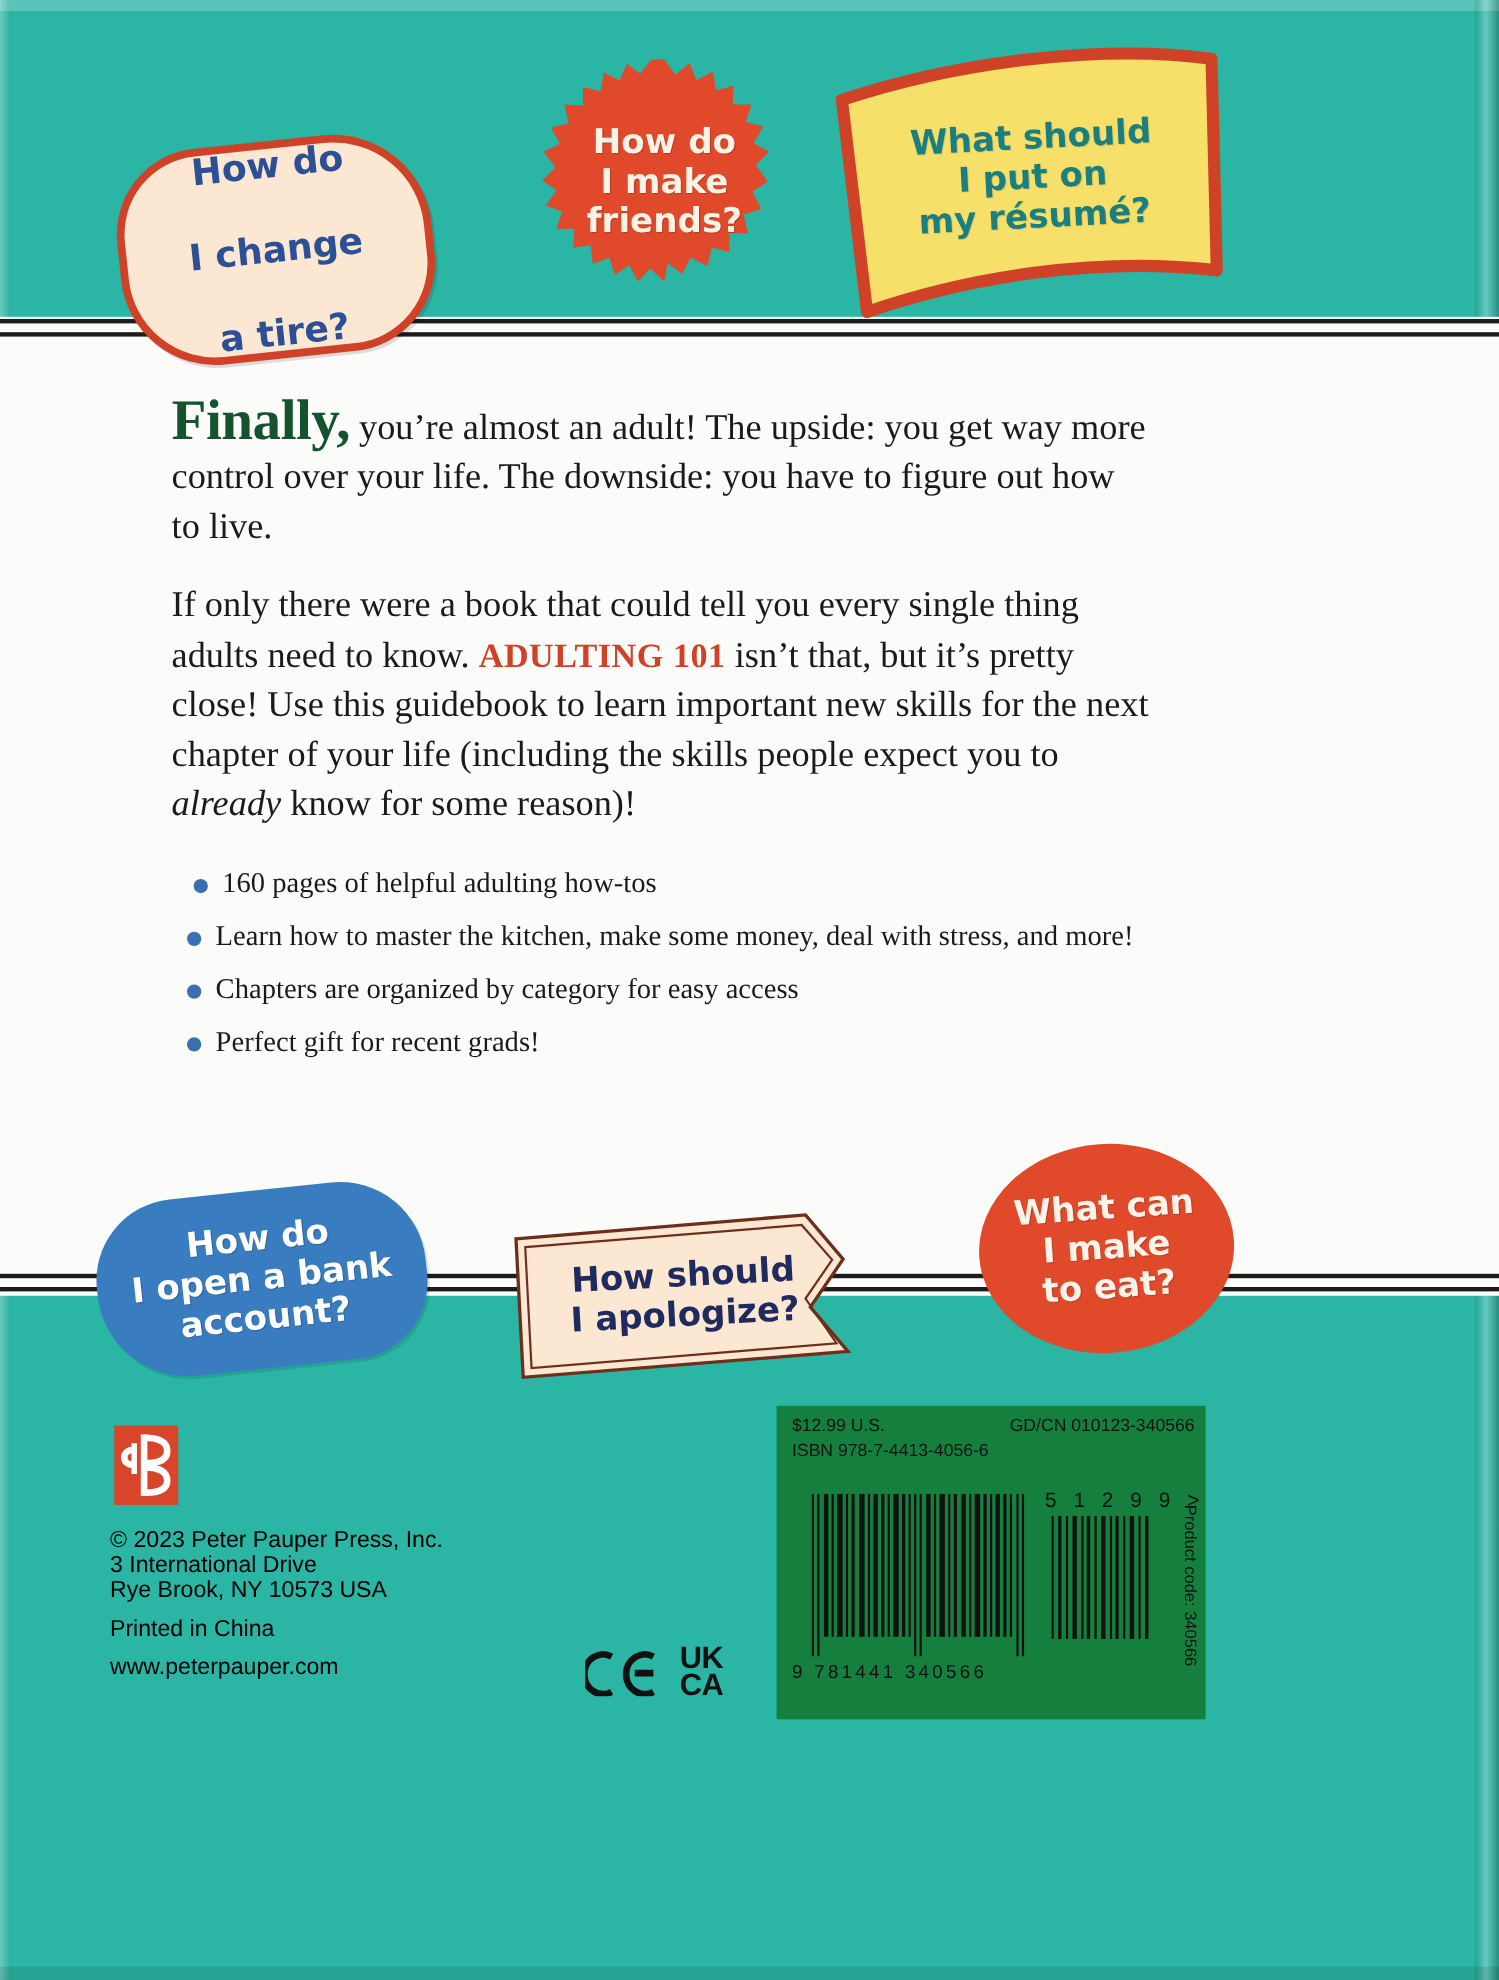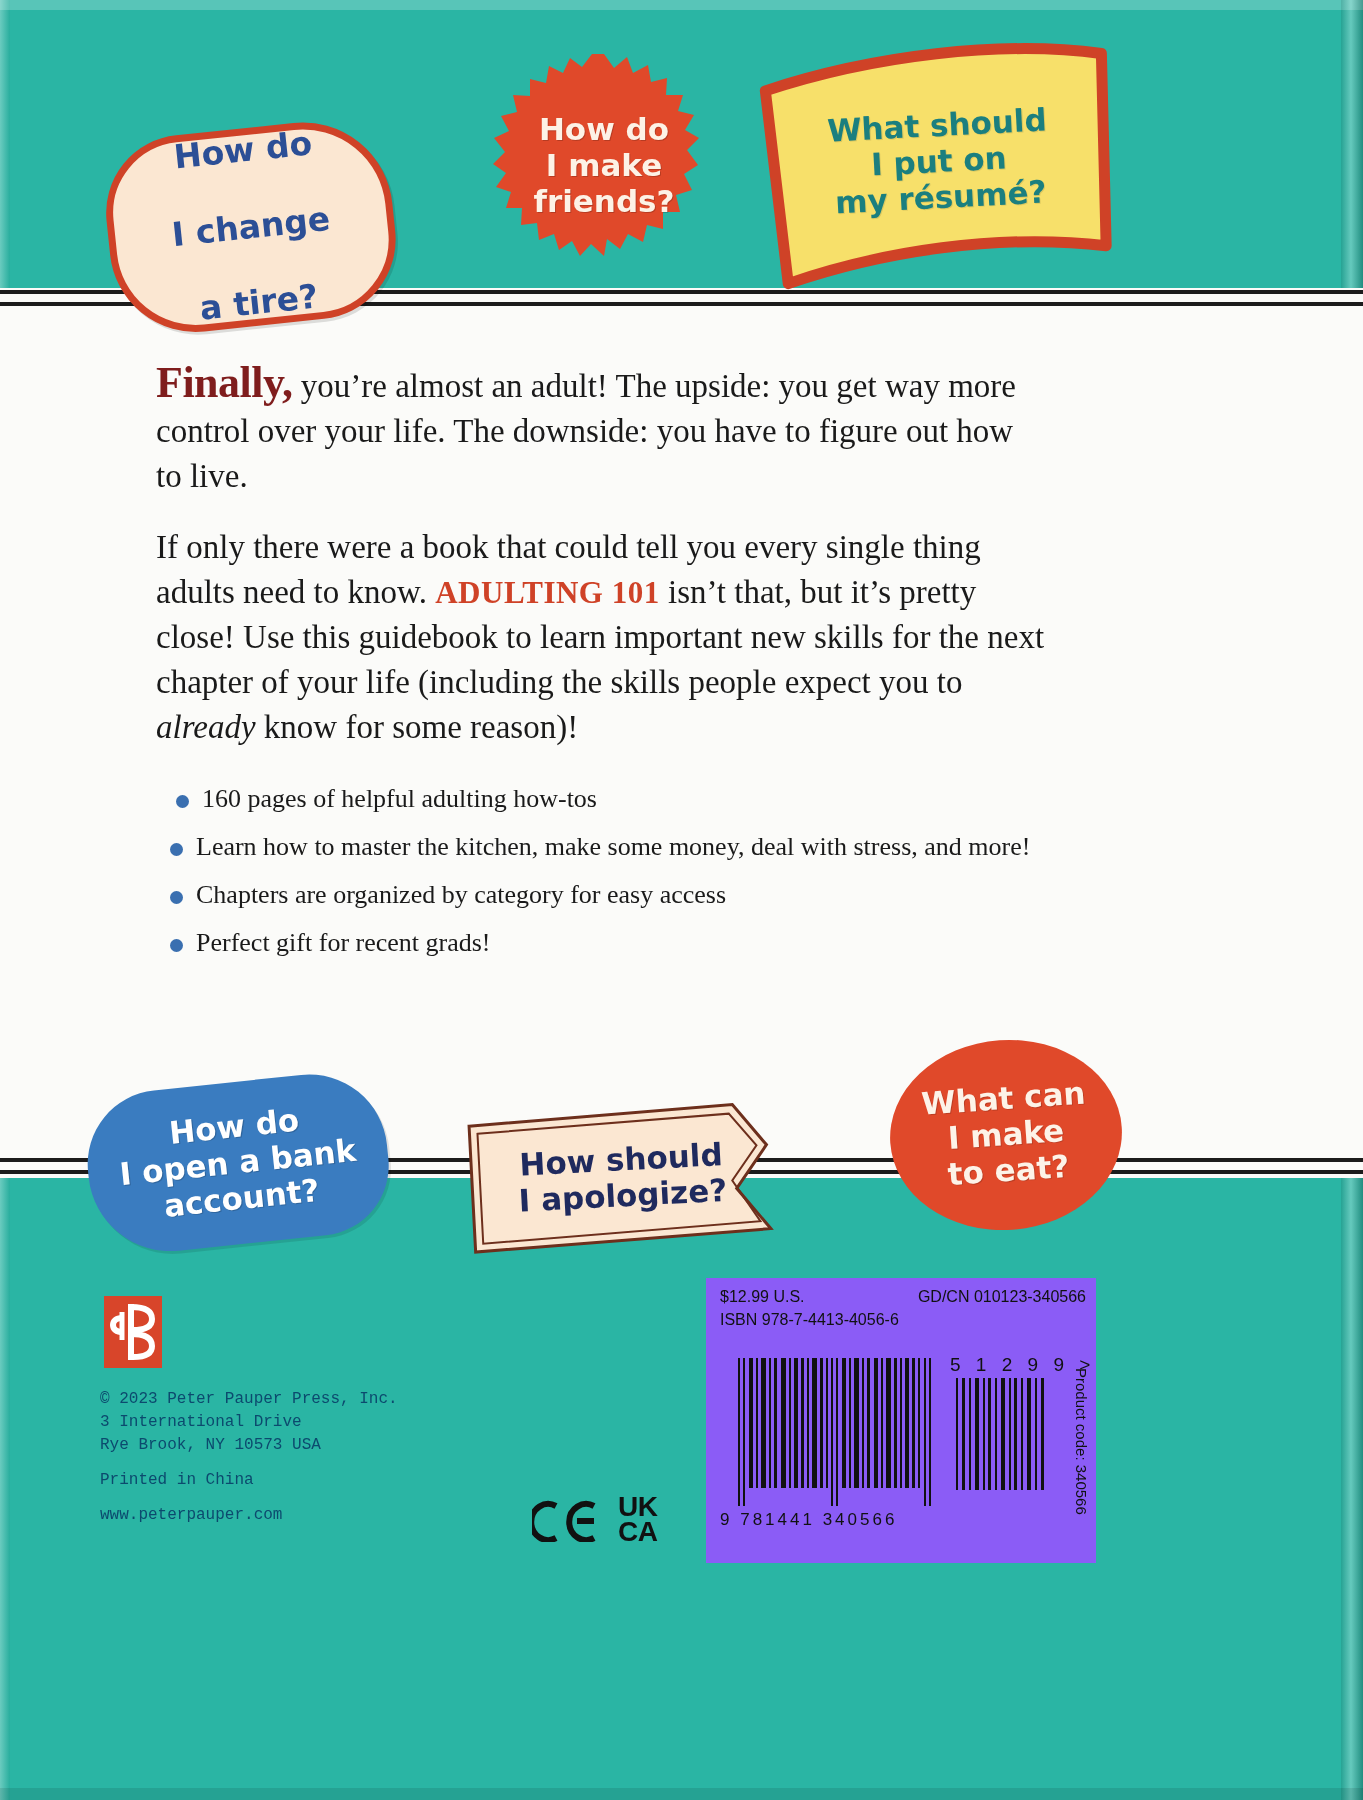--- a/index.html
+++ b/index.html
@@ -59,23 +59,23 @@
     position: absolute;
     left: 156px; top: 360px;
     width: 890px;
     color: #1a1a1a;
     font-size: 33px;
     line-height: 45px;
     font-family: "Liberation Serif", "DejaVu Serif", serif;
   }
   .copy p { margin-bottom: 26px; }
   .lead-word {
-    color: #7f1d1d;
+    color: #14532d;
     font-weight: bold;
-    font-size: 44px;
+    font-size: 52px;
     letter-spacing: -0.5px;
     font-family: "Liberation Serif", "DejaVu Serif", serif;
   }
   .title-inline {
     color: #cf4227;
     font-weight: bold;
     letter-spacing: 0.5px;
     font-size: 31px;
   }
   .ital { font-style: italic; }
@@ -197,23 +197,23 @@
   .pp-logo {
     position: absolute;
     left: 104px; top: 1296px;
     width: 58px; height: 72px;
     background: #d8452a;
   }
   .pub-text {
     position: absolute;
     left: 100px; top: 1388px;
     width: 420px;
-    color: #0c4a6e;
-    font-family: Liberation Mono, monospace;
-    font-size: 16px;
+    color: #000000;
+    font-family: Liberation Sans, sans-serif;
+    font-size: 21px;
     line-height: 23px;
   }
   .pub-text .gap { display:block; height: 12px; }
 
   
   .ce-mark {
     position: absolute;
     left: 532px; top: 1500px;
     width: 70px; height: 42px;
   }
@@ -227,21 +227,21 @@
     font-size: 28px;
     line-height: 25px;
     letter-spacing: -0.5px;
   }
 
   
   .barcode-box {
     position: absolute;
     left: 706px; top: 1278px;
     width: 390px; height: 285px;
-    background: #8b5cf6;
+    background: #15803d;
   }
   .bc-row {
     position: absolute;
     left: 14px; top: 10px;
     width: 366px;
     display: flex;
     justify-content: space-between;
     font-family: "Liberation Sans", sans-serif;
     font-size: 16px;
     color: #111;

